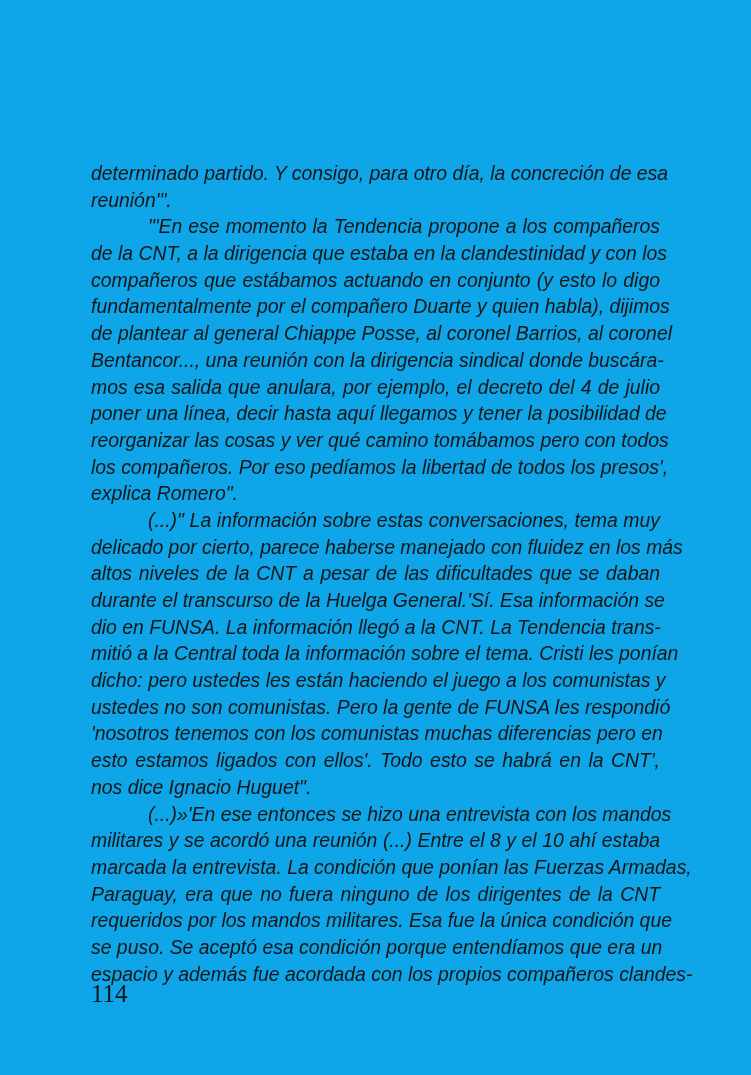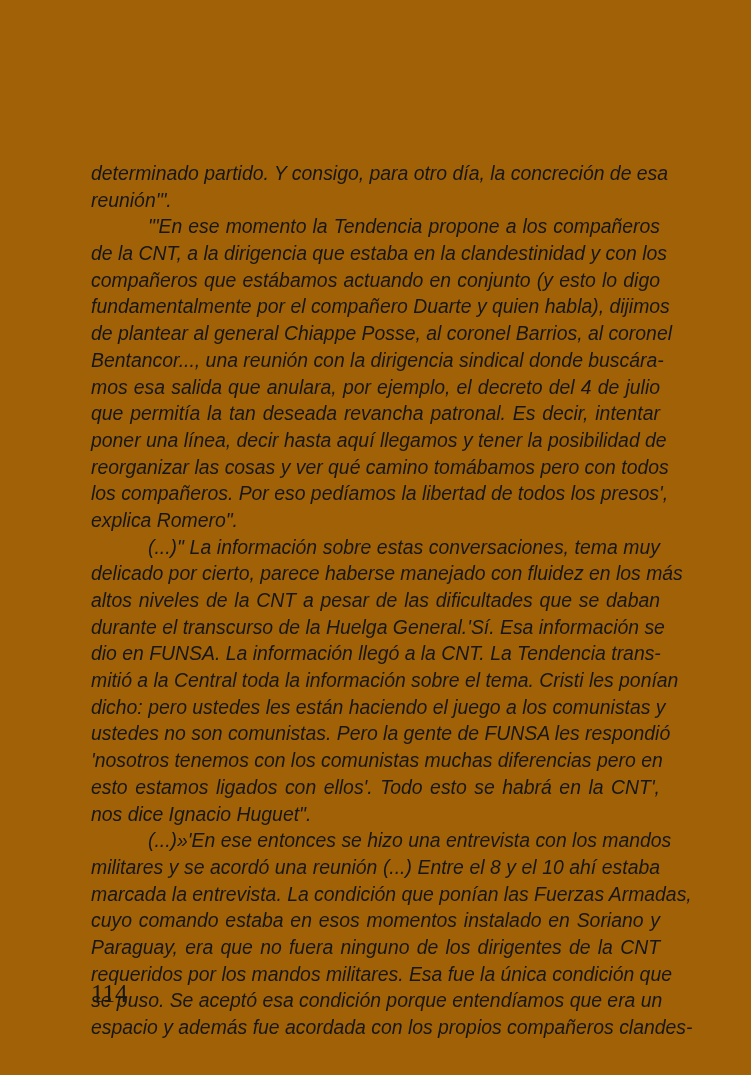--- a/index.html
+++ b/index.html
@@ -11,21 +11,21 @@
       width: 751px;
       height: 1075px;
       position: relative;
       overflow: hidden;
     }
     .page {
       position: absolute;
       left: 0; top: 0;
       width: 751px;
       height: 1075px;
-      background: #a16207;
+      background: #0ea5e9;
     }
     .text-block {
       position: absolute;
       left: 91px;
       top: 160px;
       width: 569px;
       font-family: "Liberation Sans", sans-serif;
       font-style: italic;
       font-size: 19.4px;
       line-height: 26.7px;
@@ -61,39 +61,37 @@
   <div class="text-block" id="text-block">
       <span class="line">determinado partido. Y consigo, para otro día, la concreción de esa</span>
       <span class="line last">reunión'".</span>
       <span class="line indent">"'En ese momento la Tendencia propone a los compañeros</span>
       <span class="line">de la CNT, a la dirigencia que estaba en la clandestinidad y con los</span>
       <span class="line">compañeros que estábamos actuando en conjunto (y esto lo digo</span>
       <span class="line">fundamentalmente por el compañero Duarte y quien habla), dijimos</span>
       <span class="line">de plantear al general Chiappe Posse, al coronel Barrios, al coronel</span>
       <span class="line">Bentancor..., una reunión con la dirigencia sindical donde buscára-</span>
       <span class="line">mos esa salida que anulara, por ejemplo, el decreto del 4 de julio</span>
-      <span class="line">que permitía la tan deseada revancha patronal. Es decir, intentar</span>
       <span class="line">poner una línea, decir hasta aquí llegamos y tener la posibilidad de</span>
       <span class="line">reorganizar las cosas y ver qué camino tomábamos pero con todos</span>
       <span class="line">los compañeros. Por eso pedíamos la libertad de todos los presos',</span>
       <span class="line last">explica Romero".</span>
       <span class="line indent">(...)" La información sobre estas conversaciones, tema muy</span>
       <span class="line">delicado por cierto, parece haberse manejado con fluidez en los más</span>
       <span class="line">altos niveles de la CNT a pesar de las dificultades que se daban</span>
       <span class="line">durante el transcurso de la Huelga General.'Sí. Esa información se</span>
       <span class="line">dio en FUNSA. La información llegó a la CNT. La Tendencia trans-</span>
       <span class="line">mitió a la Central toda la información sobre el tema. Cristi les ponían</span>
       <span class="line">dicho: pero ustedes les están haciendo el juego a los comunistas y</span>
       <span class="line">ustedes no son comunistas. Pero la gente de FUNSA les respondió</span>
       <span class="line">'nosotros tenemos con los comunistas muchas diferencias pero en</span>
       <span class="line">esto estamos ligados con ellos'. Todo esto se habrá en la CNT',</span>
       <span class="line last">nos dice Ignacio Huguet".</span>
       <span class="line indent">(...)»'En ese entonces se hizo una entrevista con los mandos</span>
       <span class="line">militares y se acordó una reunión (...) Entre el 8 y el 10 ahí estaba</span>
       <span class="line">marcada la entrevista. La condición que ponían las Fuerzas Armadas,</span>
-      <span class="line">cuyo comando estaba en esos momentos instalado en Soriano y</span>
       <span class="line">Paraguay, era que no fuera ninguno de los dirigentes de la CNT</span>
       <span class="line">requeridos por los mandos militares. Esa fue la única condición que</span>
       <span class="line">se puso. Se aceptó esa condición porque entendíamos que era un</span>
       <span class="line">espacio y además fue acordada con los propios compañeros clandes-</span>
     </div>
   <div class="page-number">114</div>
 </div>
 
 </body></html>

